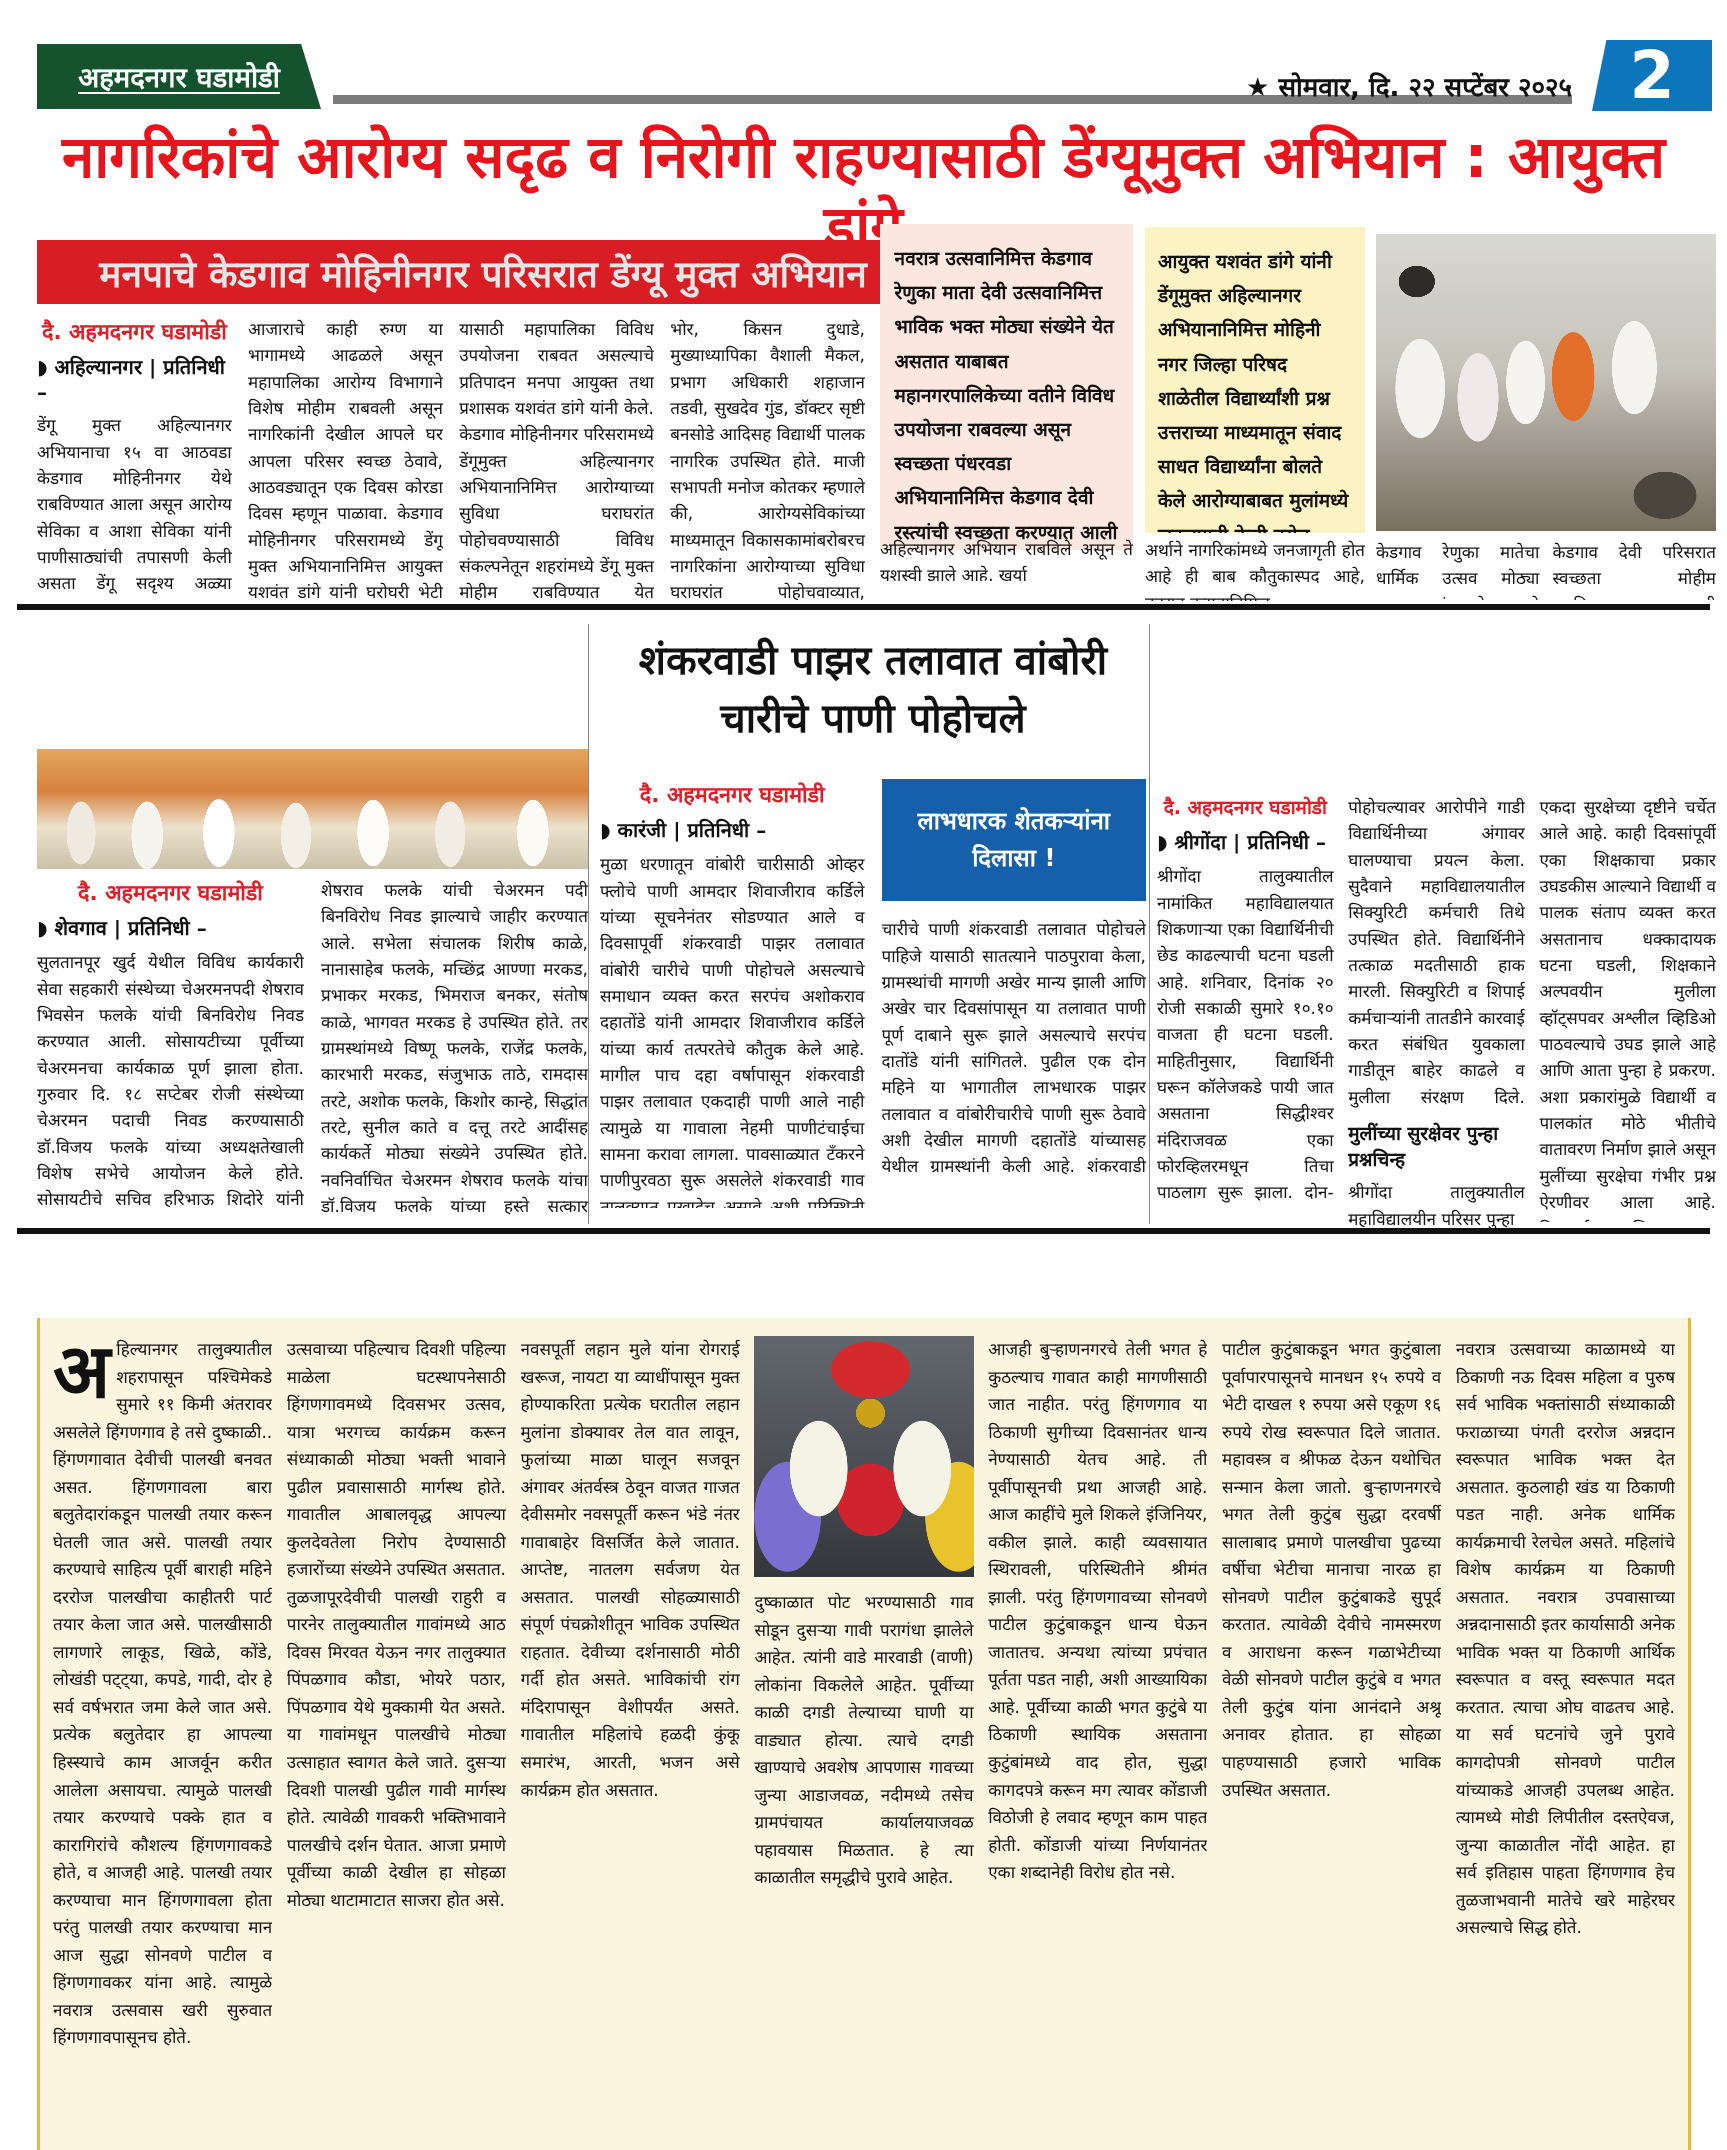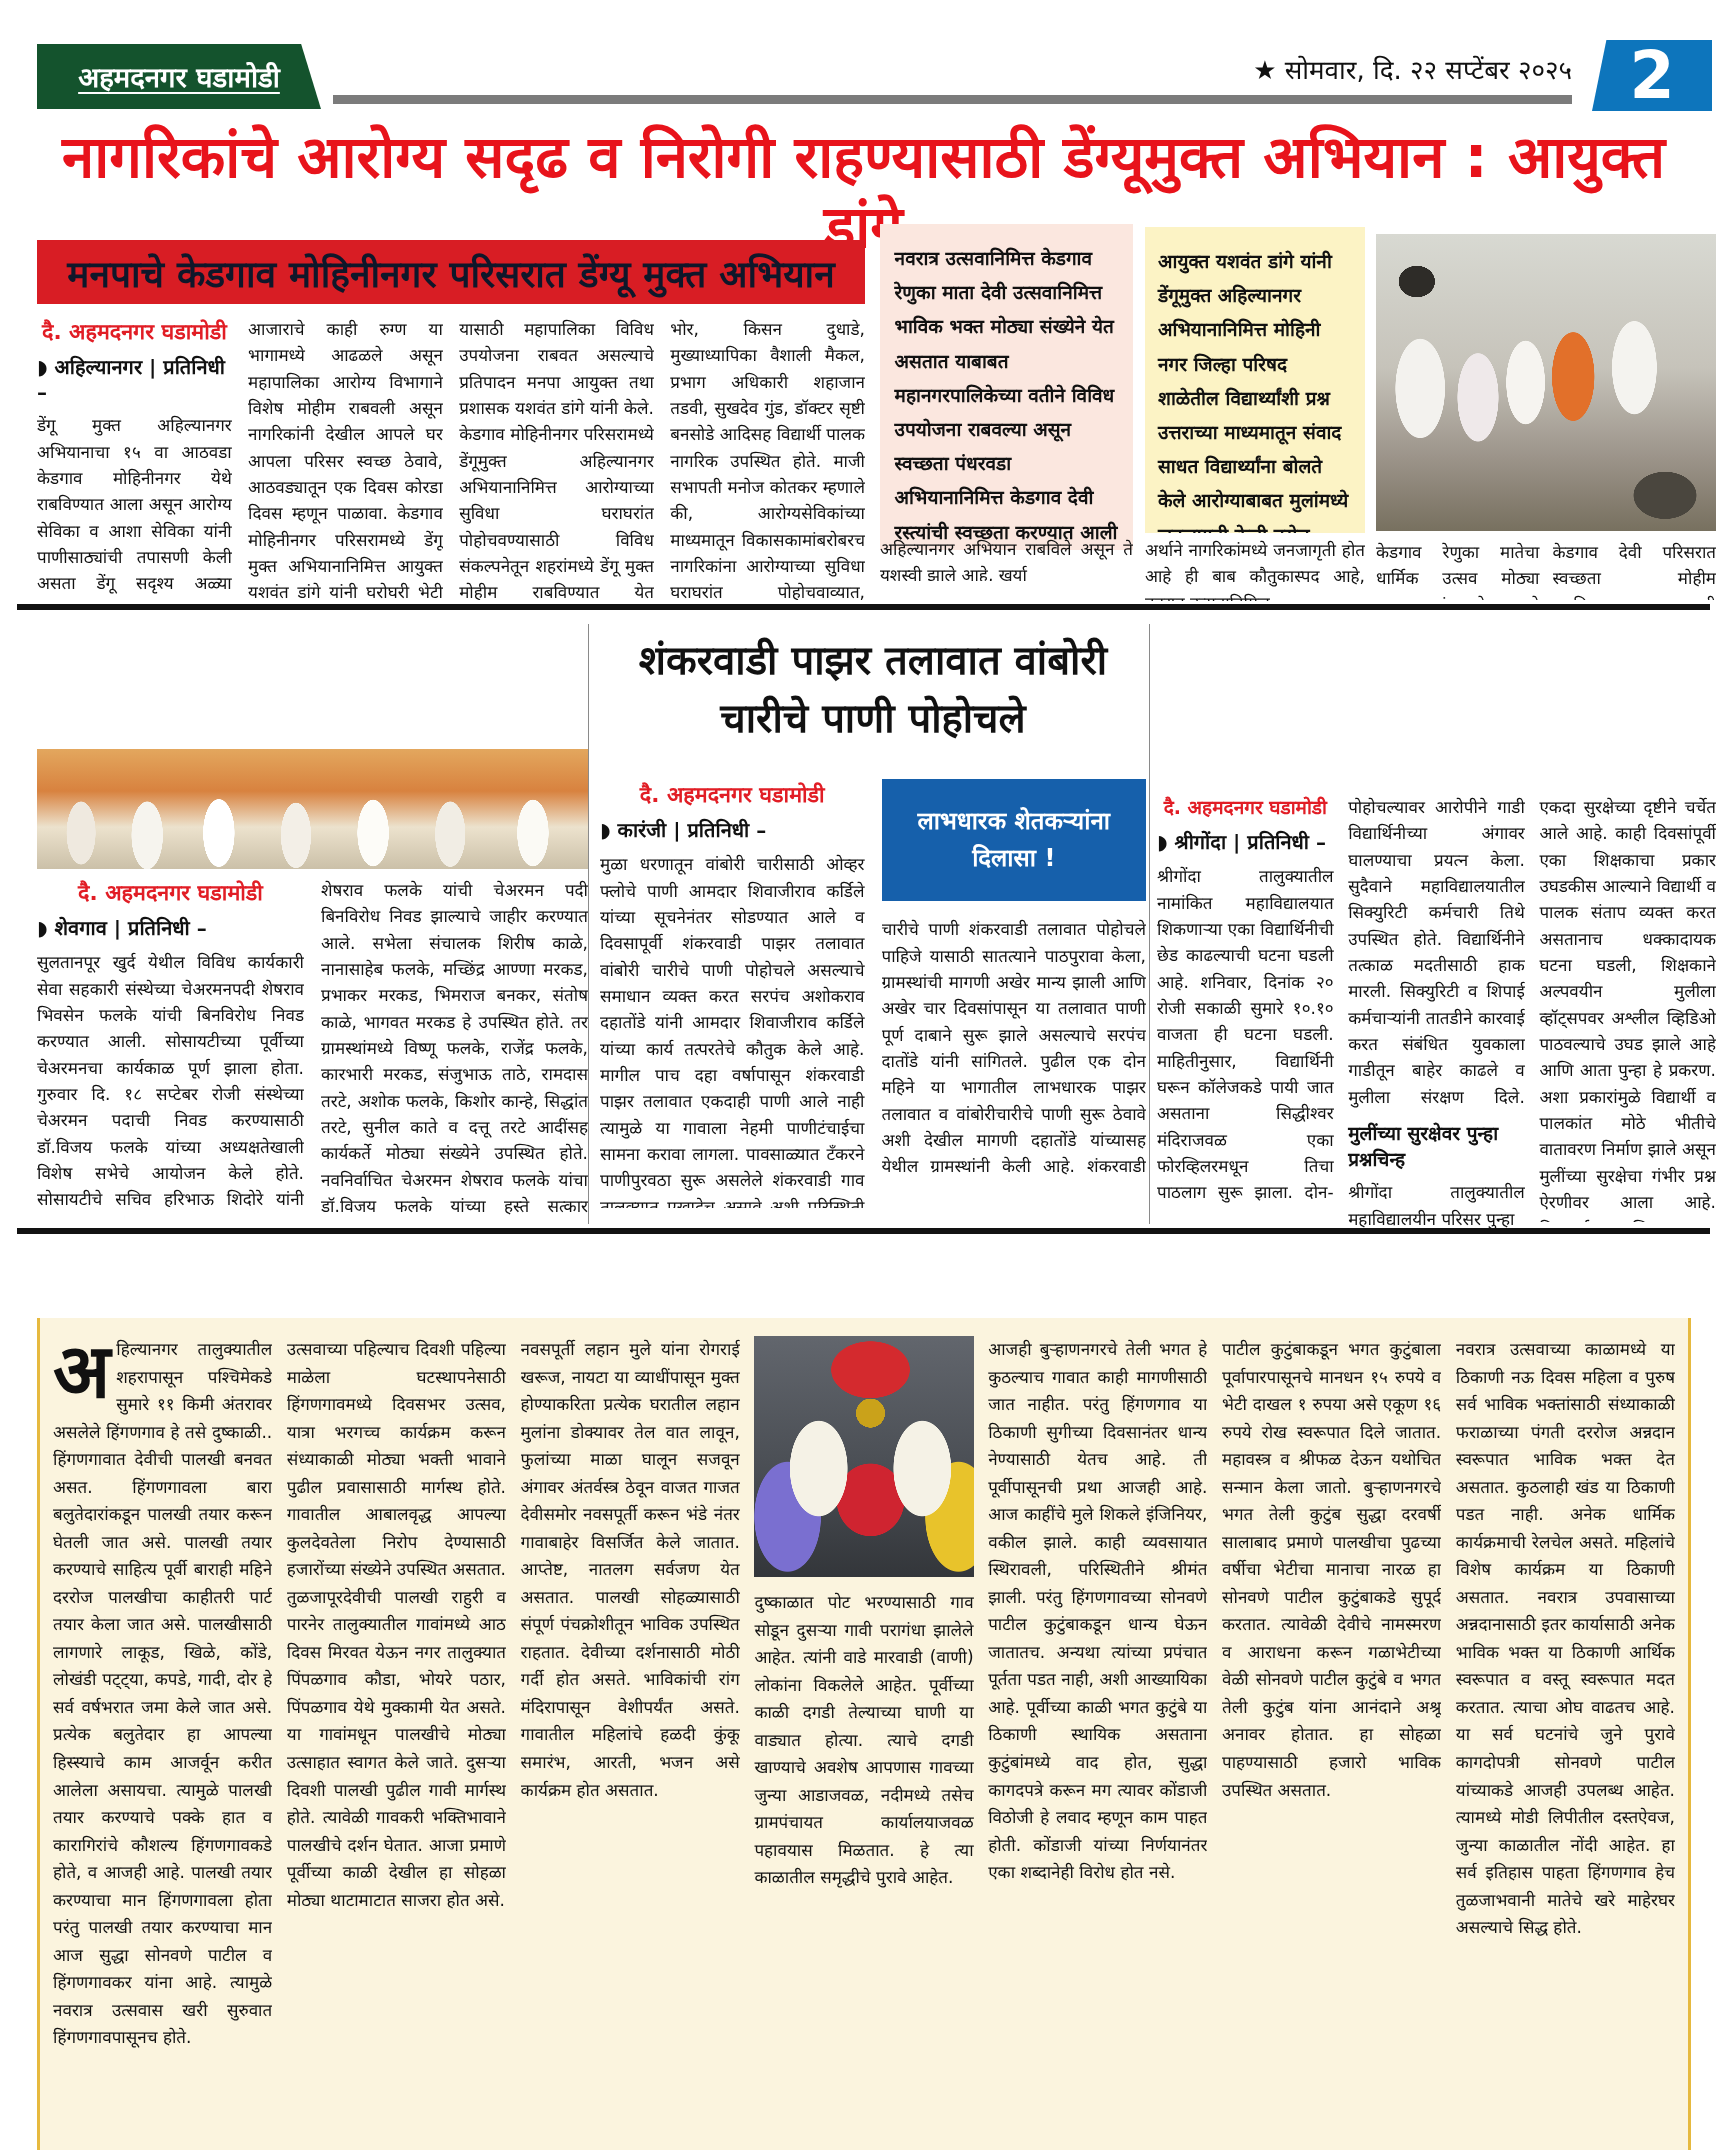--- a/index.html
+++ b/index.html
@@ -6,36 +6,36 @@
   #page{position:relative;width:1727px;height:2693px;background:#ffffff;overflow:hidden;
         font-family:"DejaVu Sans","Liberation Sans",sans-serif;color:#111;}
   .abs{position:absolute;}
   
   .masthead{left:37px;top:44px;width:284px;height:65px;background:#14532d;
             clip-path:polygon(0 0,93% 0,100% 100%,0 100%);
             display:flex;align-items:center;justify-content:center;}
   .masthead span{color:#fff;font-weight:800;font-size:27.5px;text-decoration:underline;
             text-underline-offset:5.2px;white-space:nowrap;}
   .hdr-rule{left:333px;top:95px;width:1239px;height:8.6px;background:#7b7b7b;}
-  .hdr-date{right:155px;top:51px;font-size:26px;font-weight:400;white-space:nowrap;}
+  .hdr-date{right:155px;top:68px;font-size:26px;font-weight:700;white-space:nowrap;}
   .pagenum{left:1592px;top:40px;width:120px;height:71px;background:#0d75bc;
            clip-path:polygon(12% 0,100% 0,100% 100%,0 100%);
            display:flex;align-items:center;justify-content:center;color:#fff;
            font-size:65px;font-weight:800;}
   
   .main-headline{left:17px;top:123px;width:1693px;text-align:center;color:#e8131b;
            font-size:58px;font-weight:800;line-height:1.2;}
   
   .body-txt{font-size:17px;line-height:1.55;text-align:justify;overflow:hidden;}
   .byline{color:#e11d25;font-weight:800;font-size:21.5px;text-align:center;margin-bottom:7.7px;white-space:nowrap;}
   .dateline{font-weight:800;font-size:20px;margin-bottom:8.6px;}
   .bullet{font-size:20px;}
   
-  .a1-kicker{left:37px;top:240px;width:828px;height:64px;background:#d81d24;color:#0f172a;
-             display:flex;align-items:center;justify-content:center;font-size:37px;font-weight:800;}
+  .a1-kicker{left:37px;top:240px;width:828px;height:64px;background:#d81d24;color:#e5e5e5;
+             display:flex;align-items:center;justify-content:center;font-size:37px;font-weight:800;padding-left:32px;}
   .a1-cols{left:37px;top:316px;width:828px;height:284px;display:flex;gap:16.3px;}
   .a1-cols>div{flex:1;}
   .pink-box{left:880px;top:224px;width:253px;height:326px;background:#fbe7df;
             padding:17px 14.6px;box-sizing:border-box;font-size:19px;line-height:1.8;
             font-weight:600;overflow:hidden;text-align:left;}
   .pink-more{left:880px;top:536px;width:253px;height:45px;}
   .yellow-box{left:1145px;top:227px;width:220px;height:306px;background:#fcf3c5;
             padding:17px 13px;box-sizing:border-box;font-size:19px;line-height:1.8;
             font-weight:600;overflow:hidden;text-align:left;}
   .yellow-more{left:1145px;top:537px;width:220px;height:64px;}

